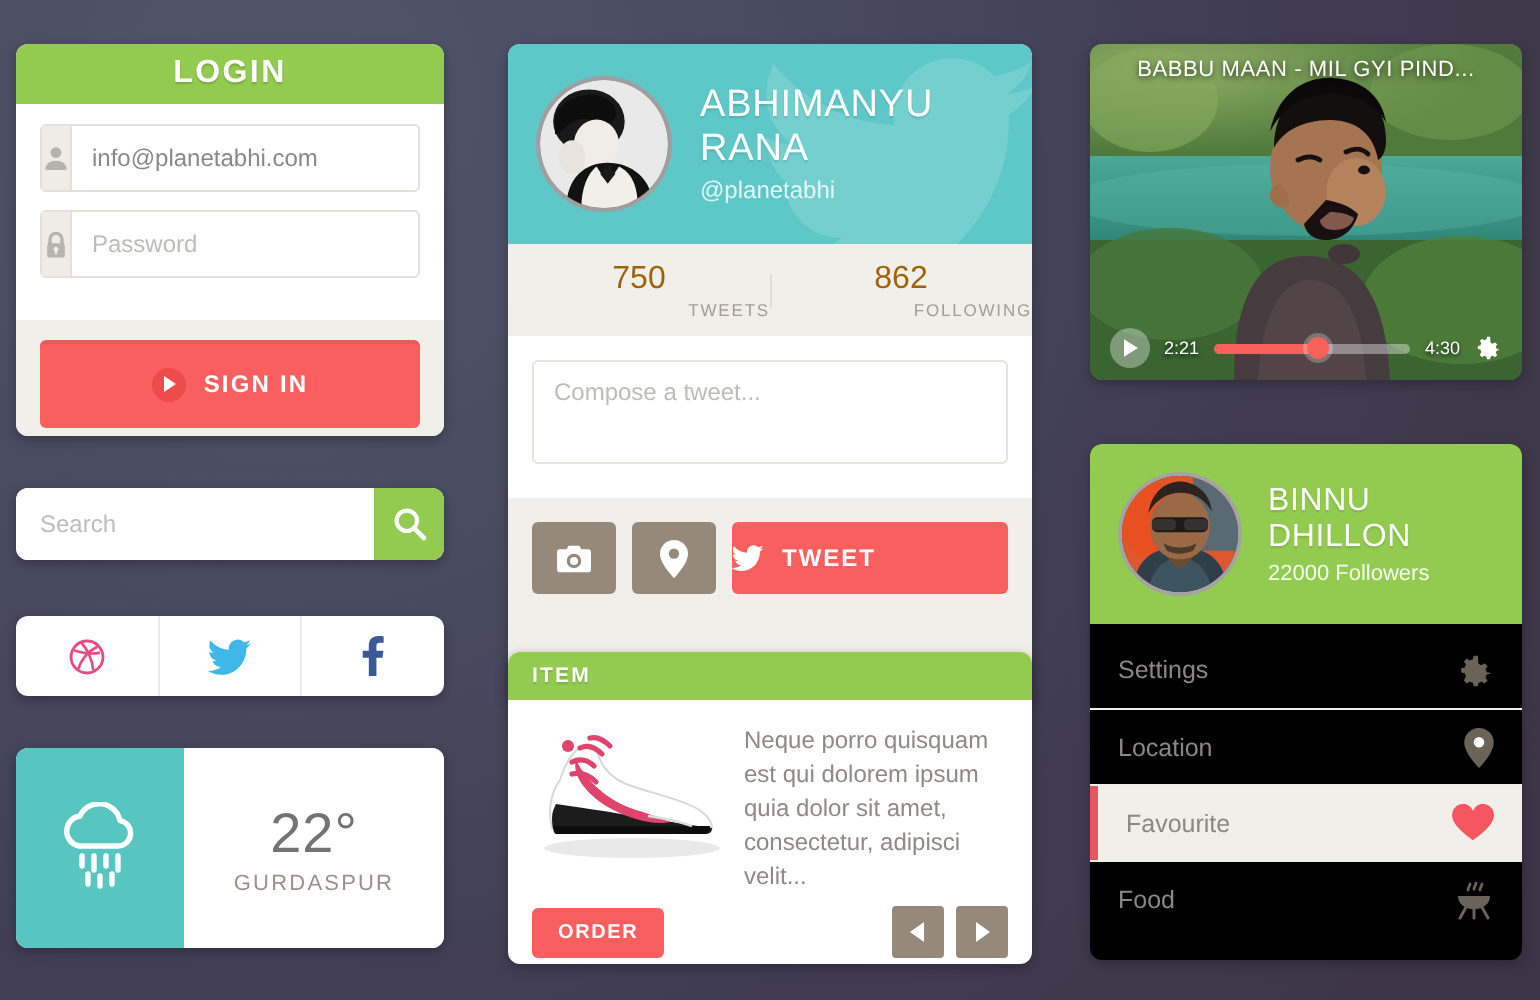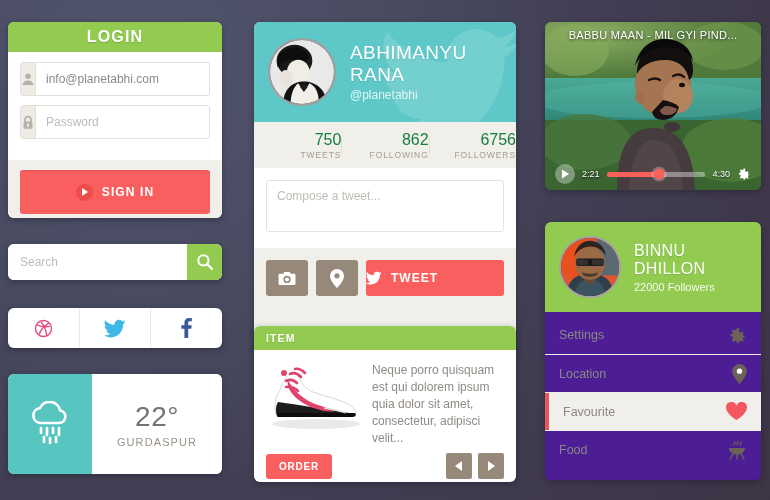--- a/index.html
+++ b/index.html
@@ -55,21 +55,21 @@
   .tw-head{height:100px;background:#5ec8c8;position:relative;display:flex;align-items:center;padding-left:14px;overflow:hidden;}
   .tw-bird{position:absolute;right:-10px;top:4px;opacity:.14;}
   .tw-avatar{width:68px;height:68px;border-radius:50%;border:2px solid rgba(255,255,255,.55);overflow:hidden;position:relative;flex:none;z-index:2;
     background:#2c2c2c;}
   .tw-names{margin-left:14px;z-index:2;}
   .tw-name{color:#fff;font-size:19px;letter-spacing:.4px;text-shadow:0 1px 1px rgba(0,0,0,.12);}
   .tw-handle{color:rgba(255,255,255,.82);font-size:12px;margin-top:2px;}
   .tw-stats{height:46px;background:#f1efe9;display:flex;align-items:center;}
   .stat{flex:1;text-align:center;position:relative;}
   .stat + .stat::before{content:"";position:absolute;left:0;top:6px;bottom:6px;width:1px;background:#e0ddd3;}
-  .stat-n{font-size:16px;color:#15803d;text-align:right;}
+  .stat-n{font-size:16px;color:#a16207;}
   .stat-l{font-size:8.5px;color:#a49c92;letter-spacing:.9px;margin-top:1px;text-align:right;}
   .tw-compose{background:#fff;padding:12px;}
   .tw-compose textarea{width:100%;height:52px;border:1px solid #e6e3da;border-radius:3px;resize:none;outline:none;
     padding:8px 10px;font-size:12px;color:#8a8a85;font-family:"Liberation Sans",sans-serif;}
   .tw-compose textarea::placeholder{color:#bdbdb7;}
   .tw-actions{display:flex;gap:8px;padding:0 12px 12px;background:#f1efe9;padding-top:12px;}
   .sq-btn{width:42px;height:36px;background:#97897a;border:0;border-radius:3px;display:flex;align-items:center;justify-content:center;cursor:pointer;}
   .btn-tweet{flex:1;height:36px;background:#fa5f5f;border:0;border-radius:3px;color:#fff;font-size:12px;font-weight:bold;
     letter-spacing:1px;display:flex;align-items:center;justify-content:flex-start;gap:9px;cursor:pointer;}
 
@@ -92,21 +92,21 @@
   .vid-title{position:absolute;top:7px;left:0;right:0;text-align:center;color:#fff;font-size:11px;letter-spacing:.3px;
     text-shadow:0 1px 3px rgba(0,0,0,.7);z-index:5;}
   .vid-controls{position:absolute;left:0;right:0;bottom:6px;display:flex;align-items:center;gap:7px;padding:0 10px;z-index:5;}
   .vid-play{width:20px;height:20px;border-radius:50%;background:rgba(255,255,255,.35);display:flex;align-items:center;justify-content:center;cursor:pointer;flex:none;}
   .vid-time{color:#fff;font-size:9px;text-shadow:0 1px 2px rgba(0,0,0,.8);flex:none;}
   .vid-bar{flex:1;height:5px;border-radius:3px;background:rgba(255,255,255,.38);position:relative;cursor:pointer;}
   .vid-prog{position:absolute;left:0;top:0;bottom:0;width:53%;background:#f8615a;border-radius:3px;}
   .vid-knob{position:absolute;left:53%;top:50%;transform:translate(-50%,-50%);width:11px;height:11px;border-radius:50% 50% 50% 50%;background:#f8615a;box-shadow:0 0 0 2px rgba(255,255,255,.25);}
 
   
-  #profile{left:545px;top:222px;width:216px;height:258px;background:#4c1d95;}
+  #profile{left:545px;top:222px;width:216px;height:258px;background:#000000;}
   .pf-head{height:90px;background:#92cb4f;display:flex;align-items:center;padding-left:14px;}
   .pf-avatar{width:62px;height:62px;border-radius:50%;border:2px solid rgba(255,255,255,.55);overflow:hidden;flex:none;position:relative;background:#333;}
   .pf-names{margin-left:13px;}
   .pf-name{color:#fff;font-size:16px;letter-spacing:.3px;text-shadow:0 1px 1px rgba(0,0,0,.12);}
   .pf-sub{color:rgba(255,255,255,.92);font-size:11px;margin-top:3px;}
   .menu{padding-top:4px;}
   .menu-item{height:38px;display:flex;align-items:center;justify-content:space-between;padding:0 14px;position:relative;cursor:pointer;}
   .menu-item + .menu-item{border-top:1px solid #efeee9;}
   .menu-item.active{background:#f0efea;}
   .menu-item.active::before{content:"";position:absolute;left:0;top:0;bottom:0;width:4px;background:#e8555a;}
@@ -225,24 +225,20 @@
       </div>
     </div>
     <div class="tw-stats">
       <div class="stat">
         <div class="stat-n">750</div>
         <div class="stat-l">TWEETS</div>
       </div>
       <div class="stat">
         <div class="stat-n">862</div>
         <div class="stat-l">FOLLOWING</div>
-      </div>
-      <div class="stat">
-        <div class="stat-n">6756</div>
-        <div class="stat-l">FOLLOWERS</div>
       </div>
     </div>
     <div class="tw-compose">
       <textarea placeholder="Compose a tweet..." style=""></textarea>
     </div>
     <div class="tw-actions">
       <button class="sq-btn">
         <svg width="18" height="15" viewBox="0 0 20 17">
             <path d="M7 1h6l1.2 2H18a1.6 1.6 0 0 1 1.6 1.6v9.8A1.6 1.6 0 0 1 18 16H2a1.6 1.6 0 0 1-1.6-1.6V4.6A1.6 1.6 0 0 1 2 3h3.8z" fill="#fff"></path>
             <circle cx="10" cy="9.6" r="4.1" fill="#97897a"></circle>

